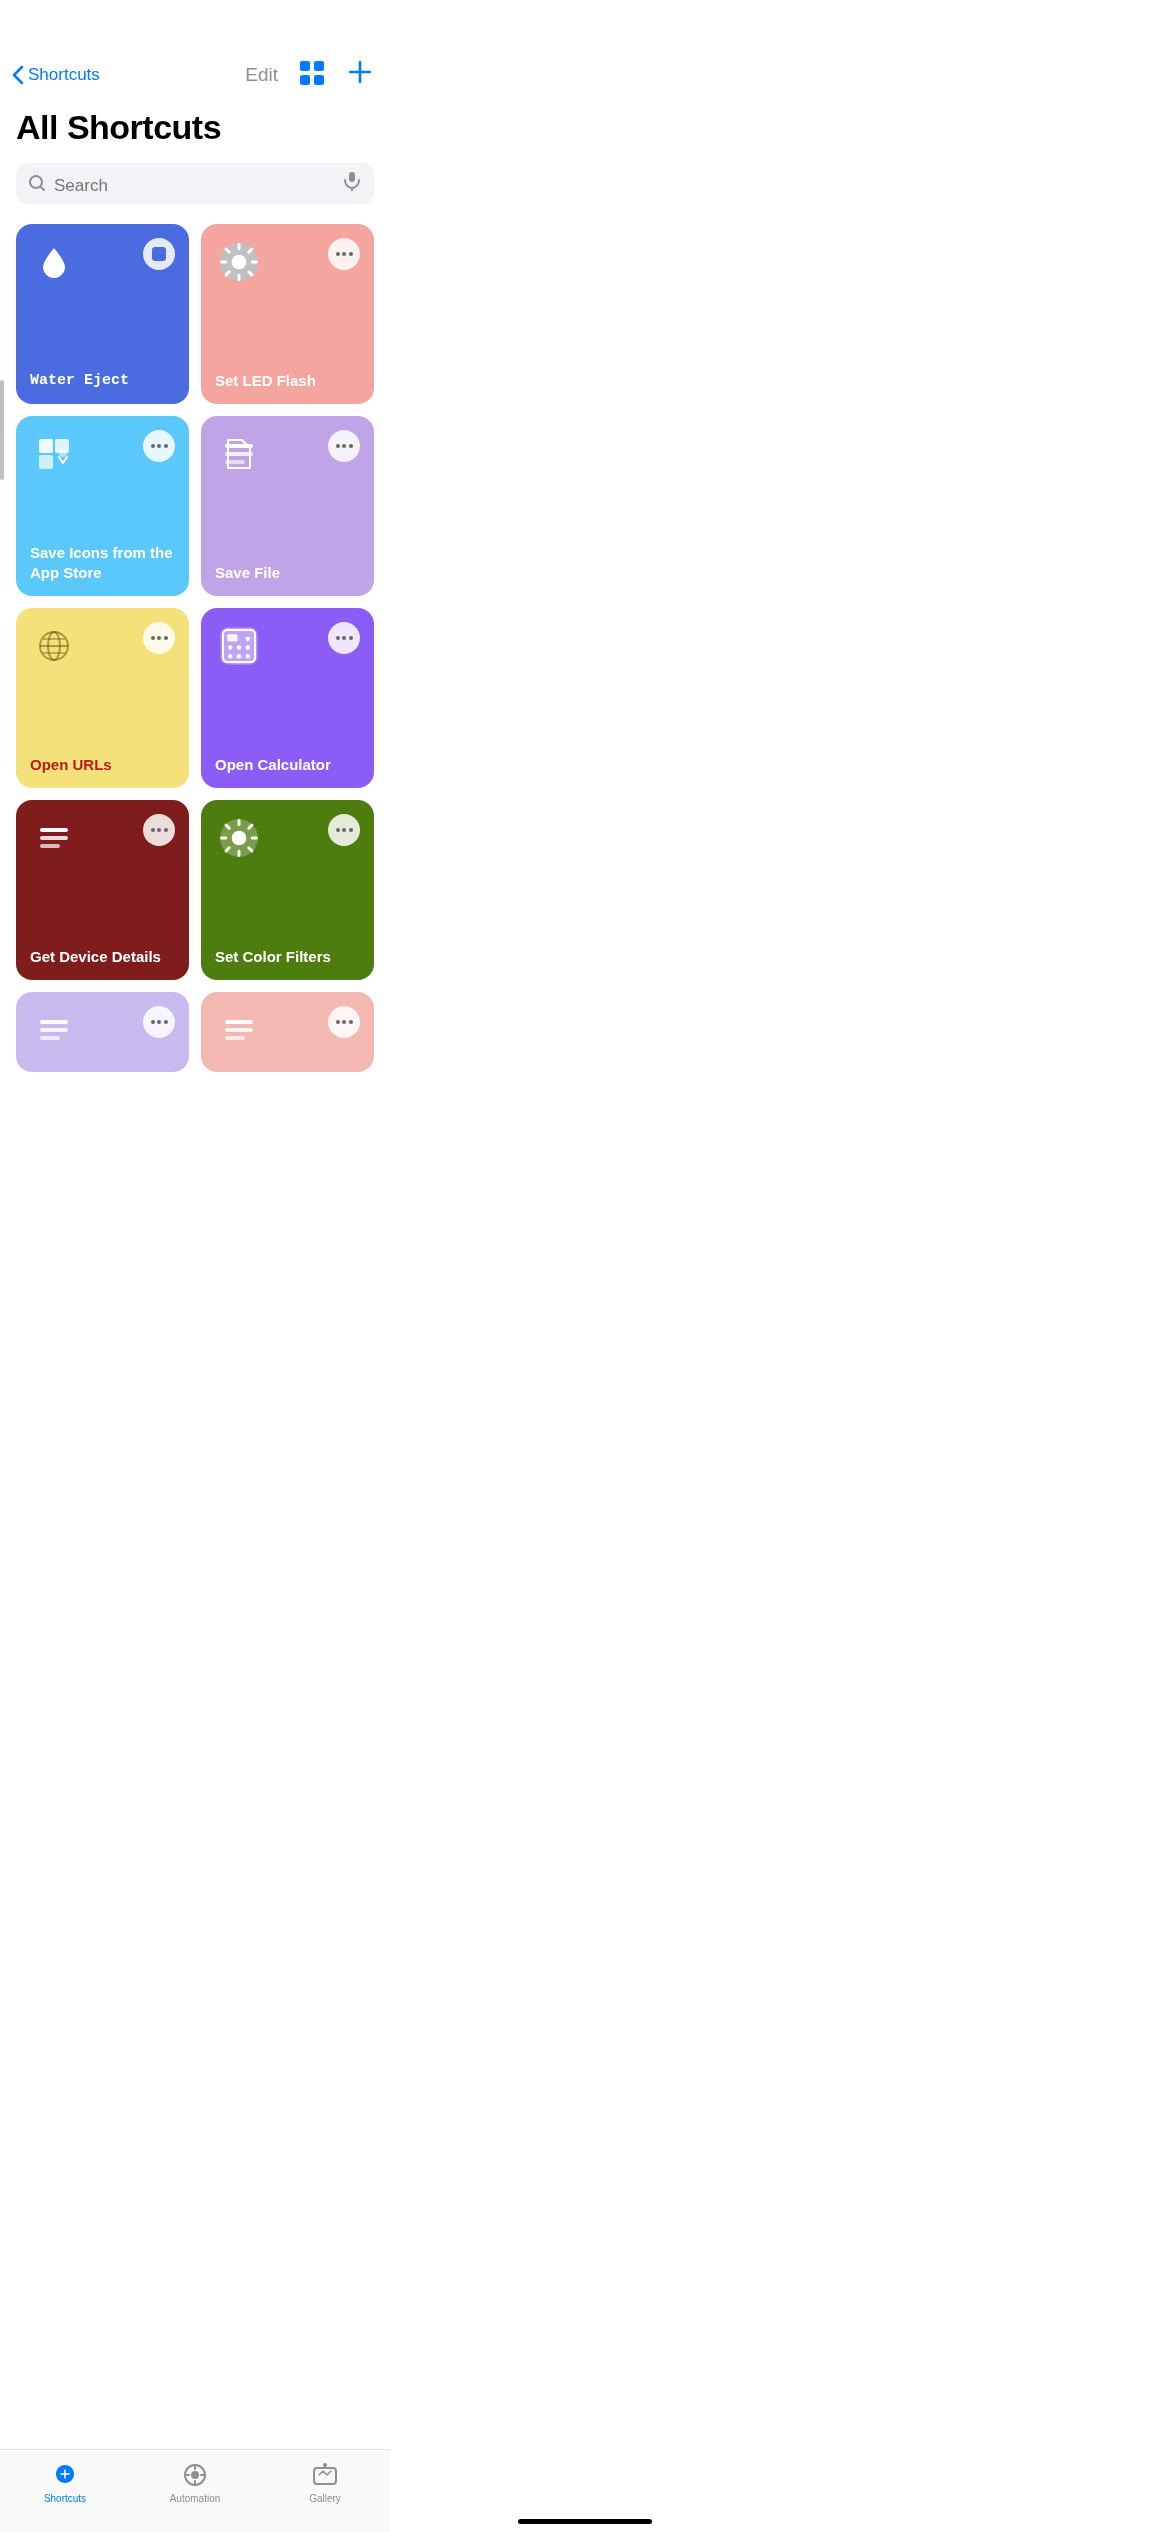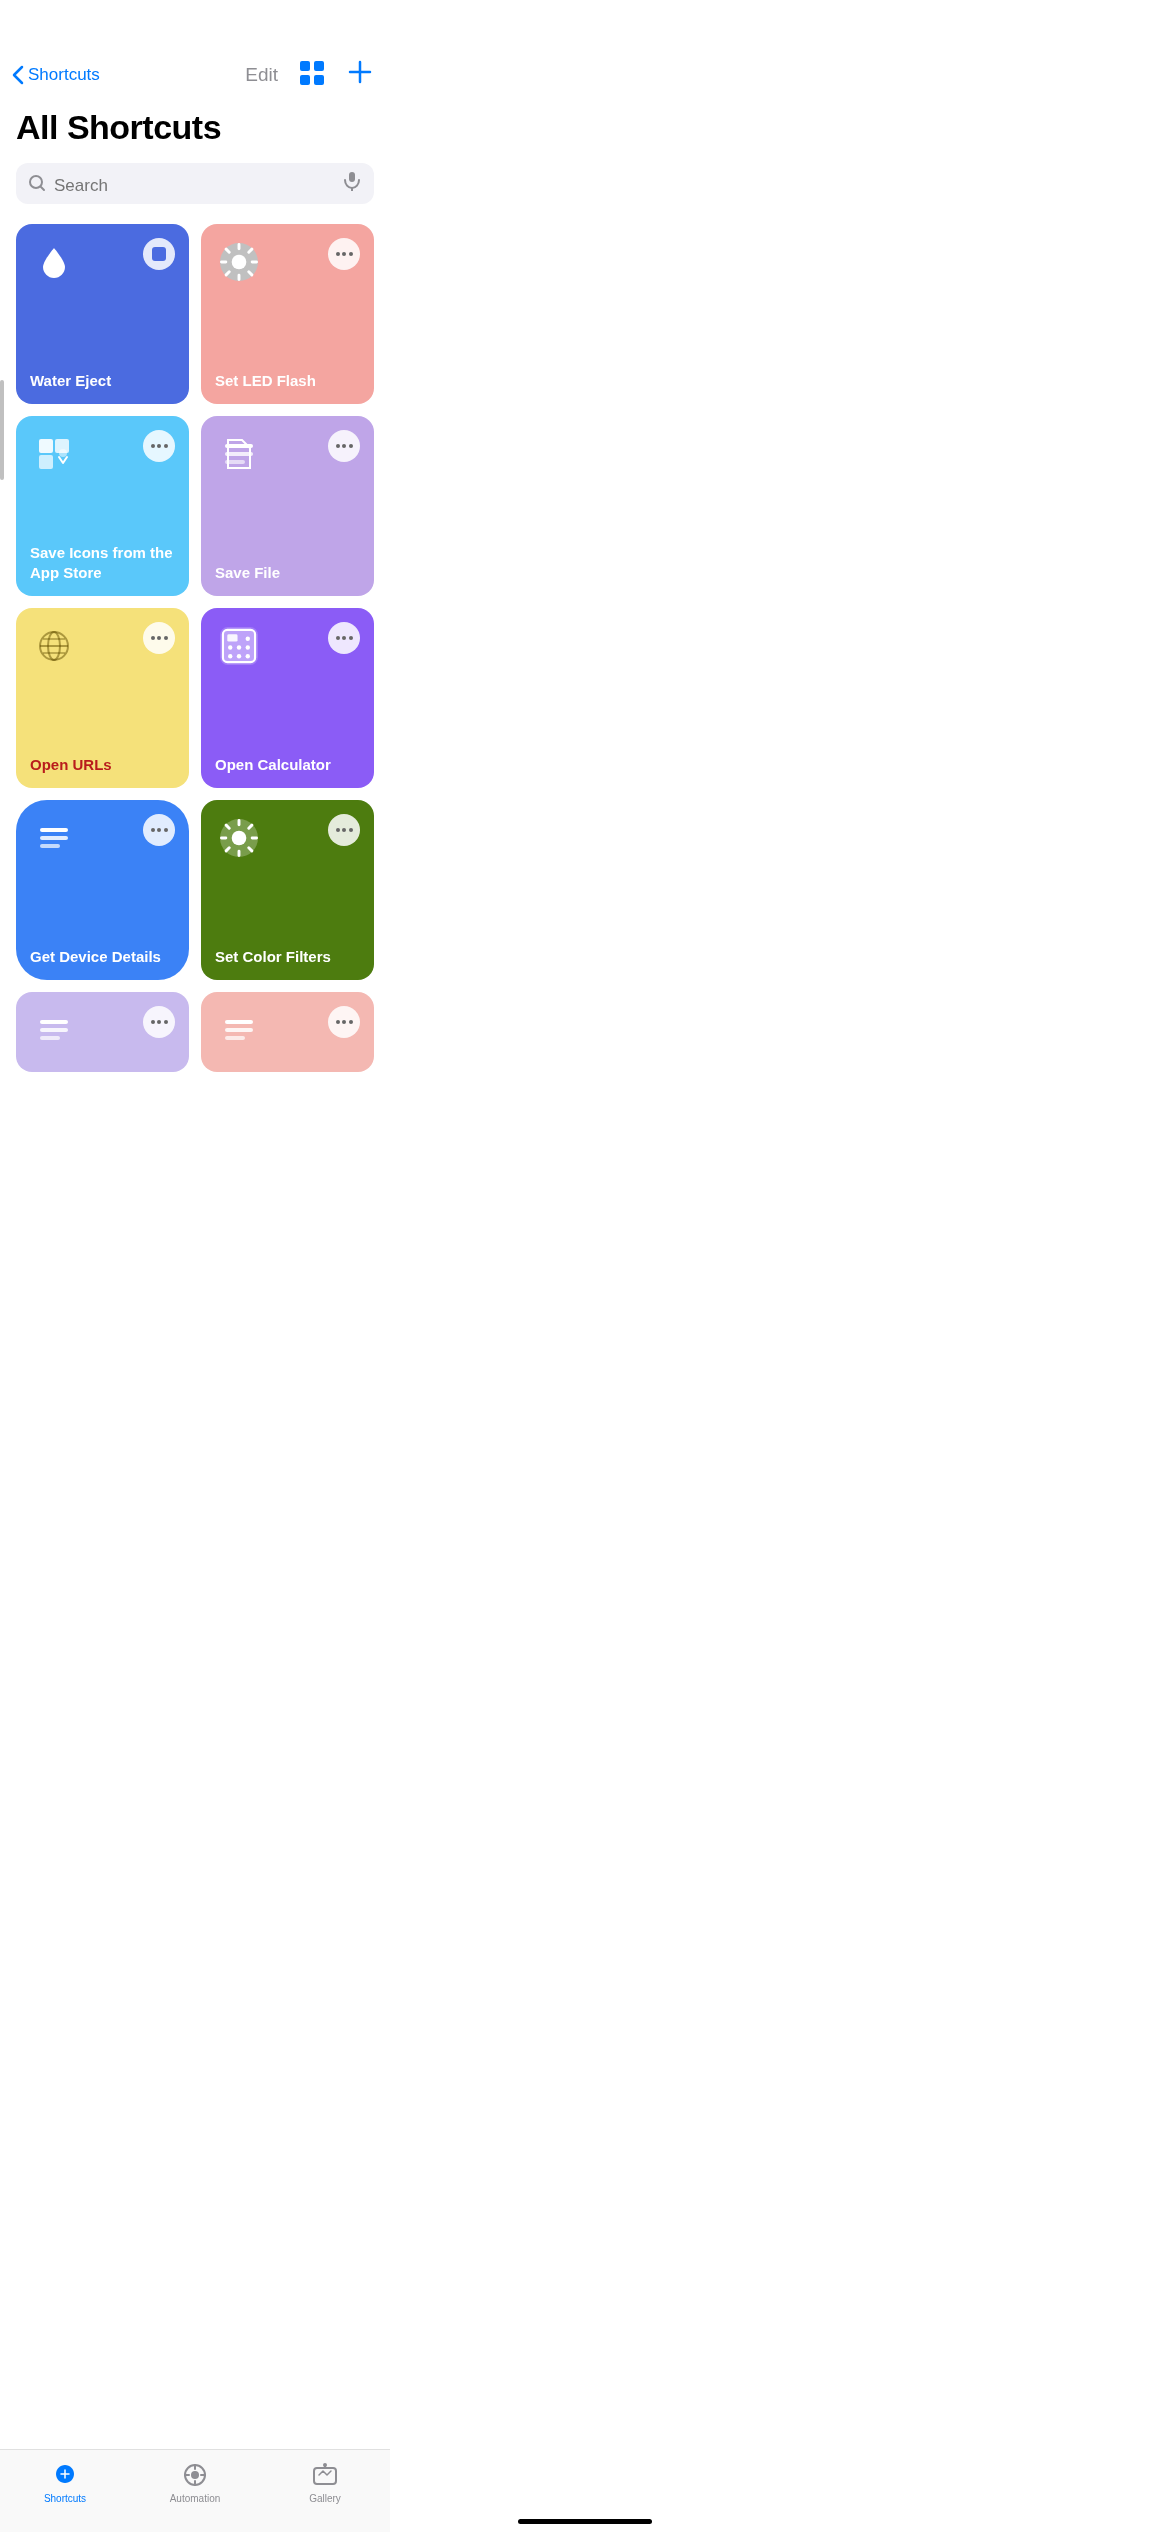--- a/index.html
+++ b/index.html
@@ -123,27 +123,27 @@
       border-radius: 16px;
       padding: 14px;
       position: relative;
       min-height: 180px;
       display: flex;
       flex-direction: column;
       justify-content: space-between;
       cursor: pointer;
     }
 
-    .shortcut-card.blue-purple { background: #4B6BE0; }
+    .shortcut-card.blue-purple { background: #4B6BE0; font-family: Liberation Mono, monospace; }
     .shortcut-card.pink { background: #F4A5A0; }
     .shortcut-card.light-blue { background: #5AC8FA; }
     .shortcut-card.purple { background: #BFA5E8; }
     .shortcut-card.yellow { background: #F5E17A; }
     .shortcut-card.purple2 { background: #8b5cf6; }
-    .shortcut-card.gray { background: #3b82f6; border-radius: 31px; }
+    .shortcut-card.gray { background: #7f1d1d; }
     .shortcut-card.purple3 { background: #4d7c0f; }
     .shortcut-card.purple4 { background: #C8BAEE; }
     .shortcut-card.pink2 { background: #F4B8B2; }
 
     .card-top {
       display: flex;
       align-items: flex-start;
       justify-content: space-between;
     }
 

